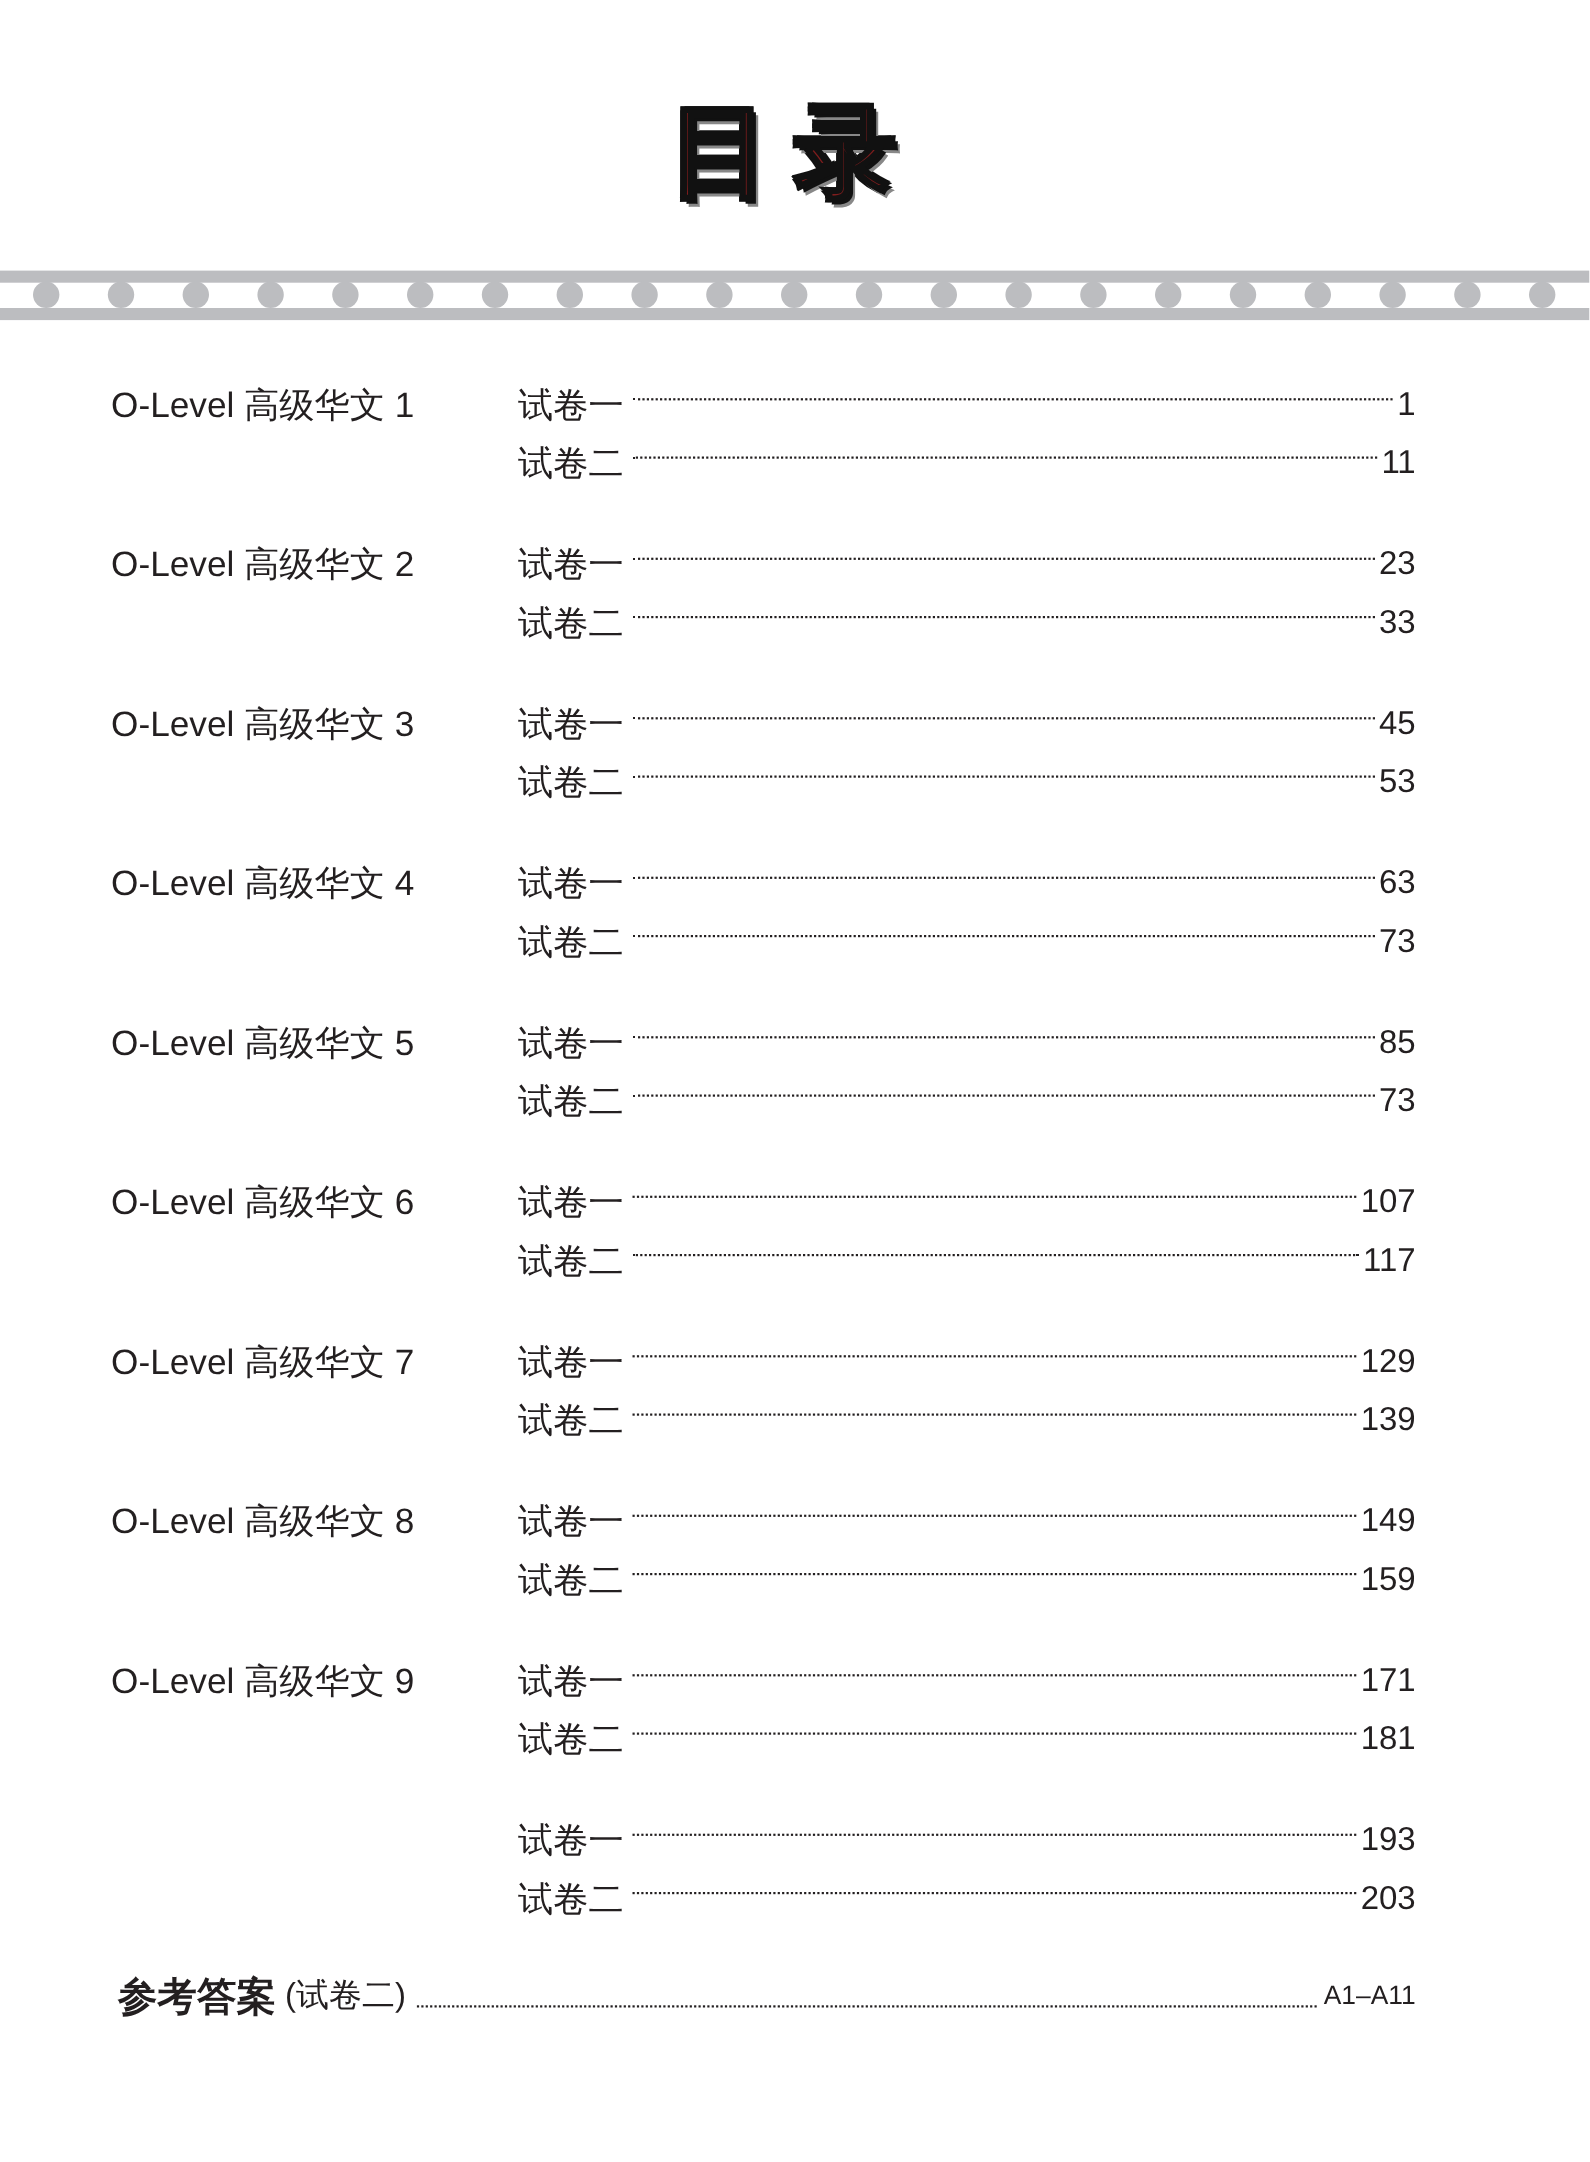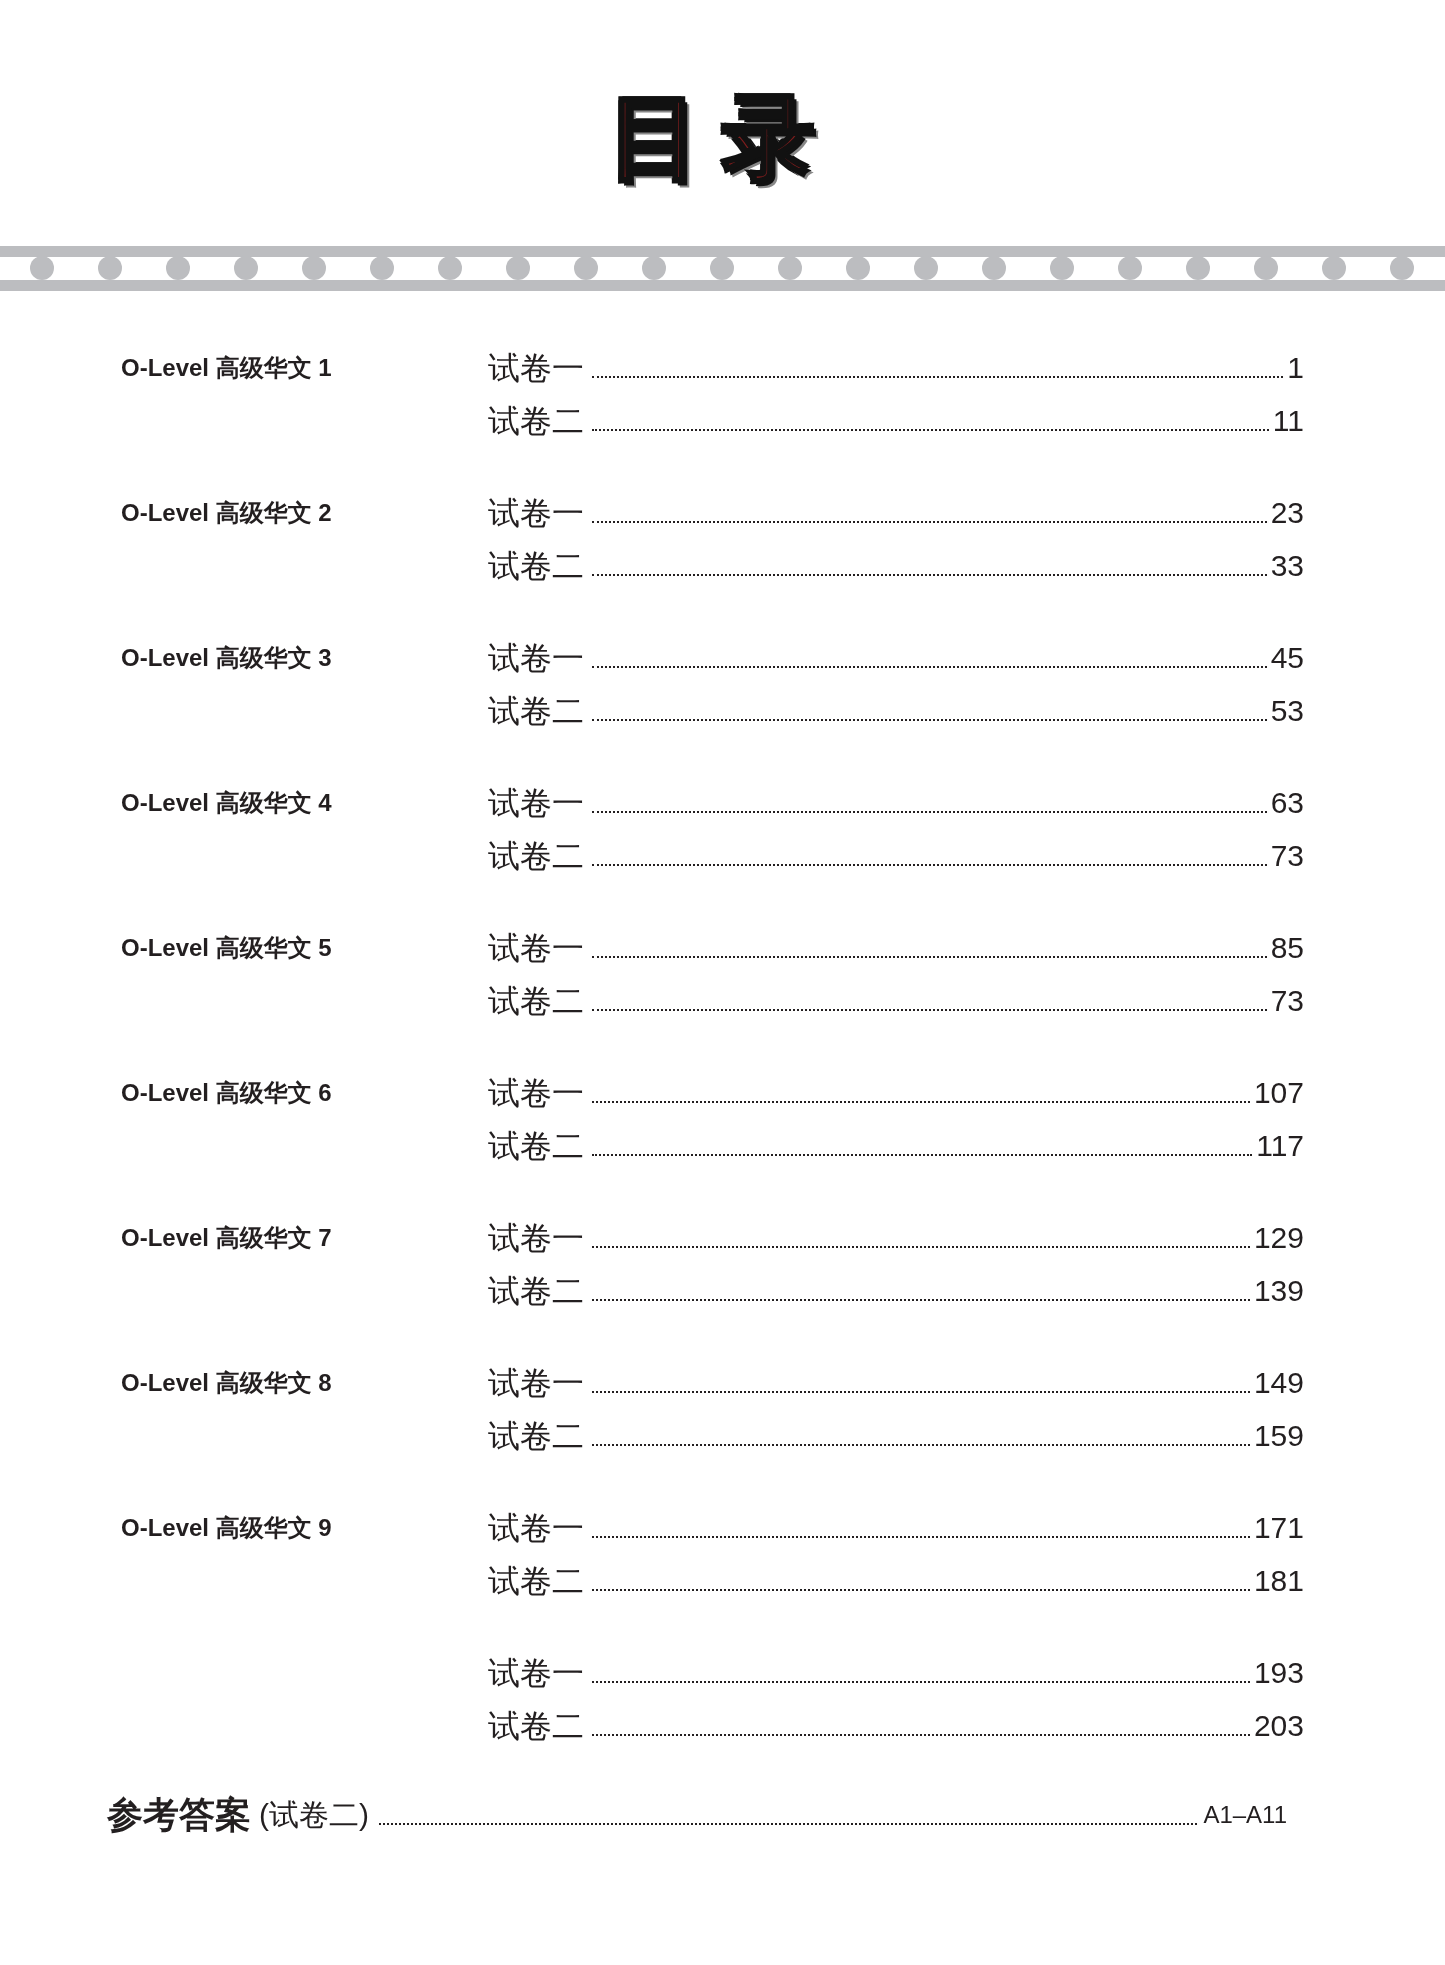--- a/index.html
+++ b/index.html
@@ -9,22 +9,22 @@
            font-family: "DejaVu Sans", sans-serif; font-weight: bold; font-size: 92px;
            letter-spacing: 22px; color: #7f1d1d; line-height: 1;
            -webkit-text-stroke: 3px #111;
            text-shadow: 4px 4px 0 #111, 6px 6px 0 #888, -2px -2px 0 #111, 2px -2px 0 #111, -2px 2px 0 #111; }
   .band { position: absolute; left: 0; top: 246px; width: 1445px; height: 45px; }
   .band .bar { position: absolute; left: 0; width: 1445px; height: 11px; background: #bcbdc0; }
   .band .bar.top { top: 0; }
   .band .bar.bottom { top: 34px; }
   .band .dot { position: absolute; top: 10px; width: 24px; height: 24px; border-radius: 50%; background: #bcbdc0; }
   .group { position: absolute; left: 0; width: 1445px; height: 110px; }
-  .sec-label { position: absolute; left: 121px; top: 0; font-size: 24px; font-weight: bold; line-height: 40px; white-space: nowrap; }
-  .entry { position: absolute; left: 488px; width: 816px; height: 40px; display: flex; align-items: flex-end; }
+  .sec-label { position: absolute; left: 101px; top: 0; font-size: 32px; font-weight: normal; line-height: 40px; white-space: nowrap; }
+  .entry { position: absolute; left: 471px; width: 816px; height: 40px; display: flex; align-items: center; }
   .entry .name { font-size: 32px; line-height: 40px; white-space: nowrap; padding-right: 8px; }
   .entry .leader { flex: 1; border-bottom: 2px dotted #231f20; margin-bottom: 10px; margin-right: 4px; }
   .entry .page { font-size: 30px; line-height: 40px; white-space: nowrap; }
   .answer { position: absolute; left: 107px; top: 1795px; width: 1180px; height: 40px; display: flex; align-items: flex-end; }
   .answer .a-bold { font-size: 36px; font-weight: bold; line-height: 40px; white-space: nowrap; }
   .answer .a-paren { font-size: 30px; line-height: 40px; white-space: nowrap; padding-left: 8px; padding-right: 10px; }
   .answer .leader { flex: 1; border-bottom: 2px dotted #231f20; margin-bottom: 10px; margin-right: 6px; }
   .answer .page { font-size: 24px; line-height: 40px; white-space: nowrap; }
 </style>
 </head>

